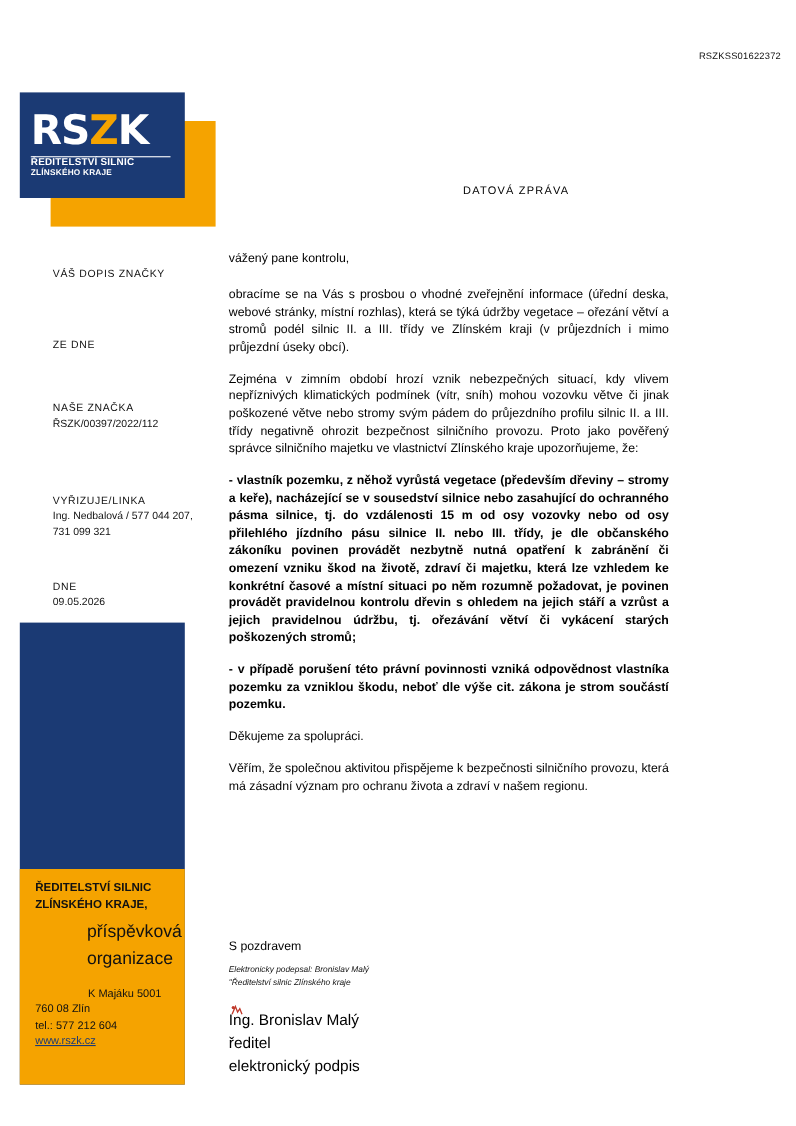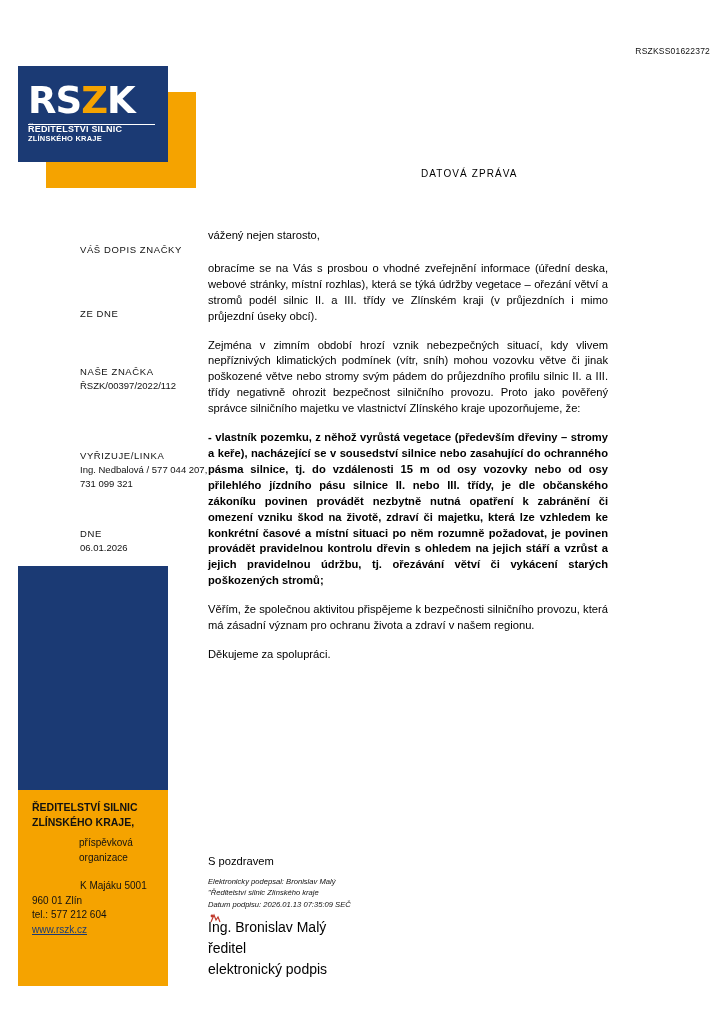--- a/index.html
+++ b/index.html
@@ -23,21 +23,21 @@
     right: 14px;
     font-size: 8.5px;
     letter-spacing: 0.2px;
     color: #111;
   }
 
   
   .logo-wrap {
     position: absolute;
     left: 18px;
-    top: 66px;
+    top: 84px;
     width: 194px;
     height: 122px;
   }
   .logo-yellow {
     position: absolute;
     left: 28px;
     top: 26px;
     width: 150px;
     height: 96px;
     background: #f5a300;
@@ -116,21 +116,21 @@
   .side-contact .org1 {
     font-weight: bold;
     font-size: 10.5px;
   }
   .side-contact .org2 {
     font-weight: bold;
     font-size: 10.5px;
   }
   .side-contact .org3 {
     margin-top: 6px;
-    font-size: 10px;
+    font-size: 16px;
     padding-left: 47px;
   }
   .side-contact .addr {
     margin-top: 14px;
     font-size: 10px;
     padding-left: 48px;
   }
   .side-contact .web {
     font-size: 10px;
     color: #1b3a74;
@@ -138,21 +138,20 @@
   }
 
   
   .meta {
     position: absolute;
     left: 48px;
     width: 150px;
     font-size: 9.5px;
     color: #111;
     line-height: 1.45;
-    margin-left: 32px;
   }
   .meta .lbl {
     letter-spacing: 0.6px;
     font-size: 9.5px;
   }
   .meta .val {
     font-size: 9.5px;
   }
   #meta-vdz { top: 243px; }
   #meta-zedne { top: 307px; }
@@ -248,21 +247,21 @@
 </div>
 
 <div class="side-blue"></div>
 <div class="side-yellow"></div>
 
 <div class="side-contact">
   <div class="org1">ŘEDITELSTVÍ SILNIC</div>
   <div class="org2">ZLÍNSKÉHO KRAJE,</div>
   <div class="org3">příspěvková organizace</div>
   <div class="addr">K Majáku 5001</div>
-  <div>960 01 Zlín</div>
+  <div>760 08 Zlín</div>
   <div>tel.: 577 212 604</div>
   <div class="web">www.rszk.cz</div>
 </div>
 
 <div class="meta" id="meta-vdz">
   <div class="lbl">VÁŠ DOPIS ZNAČKY</div>
   <div class="val"></div>
 </div>
 <div class="meta" id="meta-zedne">
   <div class="lbl">ZE DNE</div>
@@ -272,40 +271,40 @@
   <div class="lbl">NAŠE ZNAČKA</div>
   <div class="val">ŘSZK/00397/2022/112</div>
 </div>
 <div class="meta" id="meta-vyrizuje">
   <div class="lbl">VYŘIZUJE/LINKA</div>
   <div class="val">Ing. Nedbalová / 577 044 207,</div>
   <div class="val">731 099 321</div>
 </div>
 <div class="meta" id="meta-dne">
   <div class="lbl">DNE</div>
-  <div class="val">06.01.2026</div>
+  <div class="val">09.05.2026</div>
 </div>
 
 <div class="datova-zprava">DATOVÁ ZPRÁVA</div>
 
 <div class="body-col">
-  <p class="greet">vážený nejen starosto,</p>
+  <p class="greet">vážený pane kontrolu,</p>
   <p>obracíme se na Vás s prosbou o vhodné zveřejnění informace (úřední deska, webové stránky, místní rozhlas), která se týká údržby vegetace – ořezání větví a stromů podél silnic II. a III. třídy ve Zlínském kraji (v průjezdních i mimo průjezdní úseky obcí).</p>
   <p>Zejména v zimním období hrozí vznik nebezpečných situací, kdy vlivem nepříznivých klimatických podmínek (vítr, sníh) mohou vozovku větve či jinak poškozené větve nebo stromy svým pádem do průjezdního profilu silnic II. a III. třídy negativně ohrozit bezpečnost silničního provozu. Proto jako pověřený správce silničního majetku ve vlastnictví Zlínského kraje upozorňujeme, že:</p>
   <p class="bold">- vlastník pozemku, z něhož vyrůstá vegetace (především dřeviny – stromy a keře), nacházející se v sousedství silnice nebo zasahující do ochranného pásma silnice, tj. do vzdálenosti 15 m od osy vozovky nebo od osy přilehlého jízdního pásu silnice II. nebo III. třídy, je dle občanského zákoníku povinen provádět nezbytně nutná opatření k zabránění či omezení vzniku škod na životě, zdraví či majetku, která lze vzhledem ke konkrétní časové a místní situaci po něm rozumně požadovat, je povinen provádět pravidelnou kontrolu dřevin s ohledem na jejich stáří a vzrůst a jejich pravidelnou údržbu, tj. ořezávání větví či vykácení starých poškozených stromů;</p>
+  <p class="bold">- v případě porušení této právní povinnosti vzniká odpovědnost vlastníka pozemku za vzniklou škodu, neboť dle výše cit. zákona je strom součástí pozemku.</p>
+  <p>Děkujeme za spolupráci.</p>
   <p>Věřím, že společnou aktivitou přispějeme k bezpečnosti silničního provozu, která má zásadní význam pro ochranu života a zdraví v našem regionu.</p>
-  <p>Děkujeme za spolupráci.</p>
 </div>
 
 <div class="sig-wrap">
   <div class="sig-salut">S pozdravem</div>
   <div class="sig-stamp">
     <div class="line">Elektronicky podepsal: Bronislav Malý</div>
     <div class="line">"Ředitelství silnic Zlínského kraje</div>
-    <div class="line">Datum podpisu: 2026.01.13 07:35:09 SEČ</div>
   </div>
   <div class="sig-mark">
     <svg width="14" height="14" viewBox="0 0 14 14" aria-hidden="true">
       <path d="M3 11 L6 4 L8 9 L10 6 L12 11" stroke="#c0392b" stroke-width="1.2" fill="none"></path>
       <circle cx="4" cy="5" r="1.4" fill="#c0392b"></circle>
     </svg>
   </div>
   <div class="sig-name-block">
     <div class="nm">Ing. Bronislav Malý</div>
     <div>ředitel</div>

